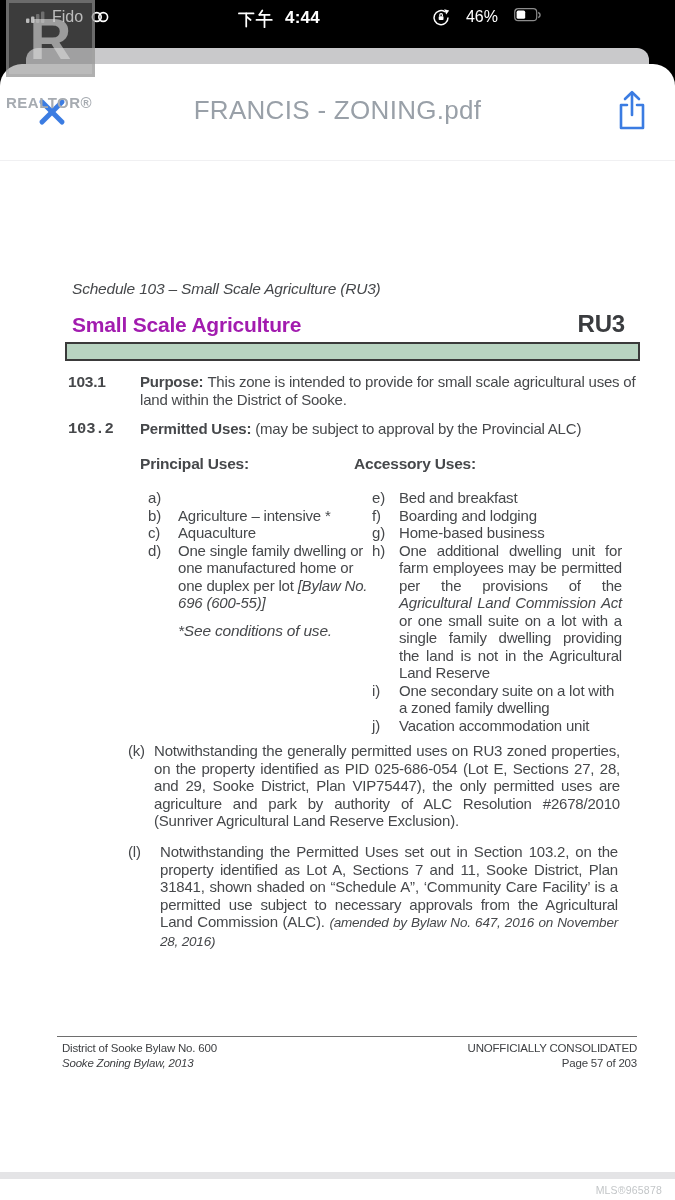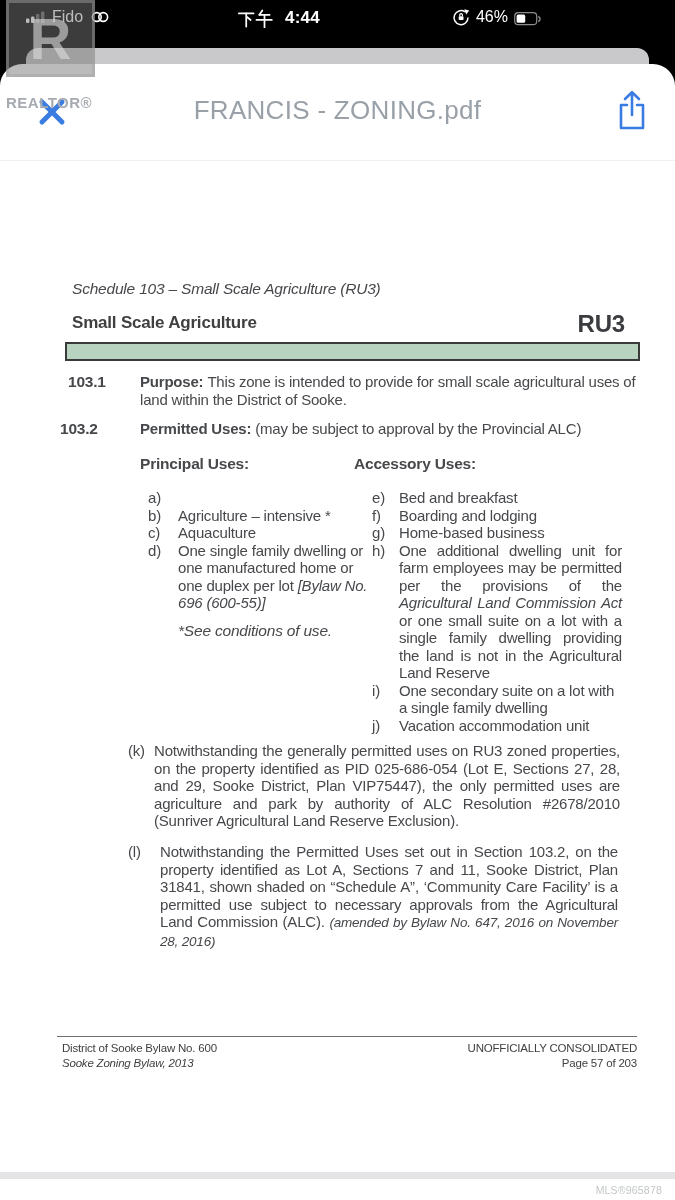--- a/index.html
+++ b/index.html
@@ -8,21 +8,21 @@
     background:#fff;font-family:"Liberation Sans",sans-serif;
     -webkit-font-smoothing:antialiased;
   }
   
   .status-bg{position:absolute;top:0;left:0;width:675px;height:100px;background:#000;}
   .statusbar{position:absolute;top:0;left:0;width:556px;height:38px;color:#fff;}
   .sb-left{position:absolute;left:26px;top:8px;display:flex;align-items:center;gap:7px;}
   .sb-carrier{font-size:16px;color:#fff;}
   .sb-center{position:absolute;left:0;right:0;top:8px;display:flex;justify-content:center;align-items:center;gap:11px;}
   .sb-time-num{font-size:17px;font-weight:700;color:#fff;letter-spacing:0.3px;}
-  .sb-right{position:absolute;right:14px;top:8px;display:flex;align-items:flex-end;gap:6px;}
+  .sb-right{position:absolute;right:14px;top:8px;display:flex;align-items:flex-start;gap:16px;}
   .sb-batt-pct{font-size:16px;color:#fff;}
   
   .back-card{position:absolute;top:48px;left:26px;right:26px;height:30px;background:#c9c9cb;border-radius:12px 12px 0 0;}
   .sheet{position:absolute;top:64px;left:0;width:675px;height:1136px;background:#fff;border-radius:22px 22px 0 0;}
   
   .viewer-header{position:absolute;top:0;left:0;right:0;height:94px;}
   .close-btn{position:absolute;left:36px;top:32px;width:32px;height:32px;cursor:pointer;}
   .share-btn{position:absolute;right:26px;top:24px;width:34px;height:44px;cursor:pointer;}
   .viewer-title{position:absolute;left:90px;right:90px;top:31px;text-align:center;
     font-size:26px;font-weight:400;color:#99a0a8;letter-spacing:0.3px;white-space:nowrap;}
@@ -30,27 +30,27 @@
   
   .wm{position:absolute;left:6px;top:0;z-index:30;}
   .wm-box{box-sizing:border-box;width:89px;height:77px;background:rgba(120,120,120,0.5);
     border:3px solid rgba(165,165,165,0.45);display:flex;align-items:center;justify-content:center;}
   .wm-r{font-size:58px;font-weight:700;color:rgba(220,220,220,0.6);line-height:1;}
   .wm-label{margin-top:17px;font-size:15px;font-weight:600;color:#a6abb1;letter-spacing:0.5px;}
   
   .doc{position:absolute;top:0;left:0;width:675px;height:1136px;color:#46484b;letter-spacing:-0.2px;}
   .doc .abs{position:absolute;}
   .schedule-line{left:72px;top:216px;font-style:italic;font-size:15.5px;}
-  .doc-title{left:72px;top:249px;font-size:17px;font-weight:700;color:#404040;}
+  .doc-title{left:72px;top:249px;font-size:21px;font-weight:700;color:#a21caf;}
   .zone-code{right:50px;top:246px;font-size:24px;font-weight:700;color:#3a3c3f;}
   .zone-bar{left:65px;top:278px;width:571px;height:15px;background:#b8d4c1;border:2px solid #3a3a3a;}
   .sec-num{font-size:15.5px;font-weight:700;}
   .sec-body{font-size:15px;line-height:17.5px;}
   .s1-num{left:68px;top:309px;} .s1-body{left:140px;top:309px;width:505px;}
-  .s2-num{left:60px;top:356px;} .s2-body{left:140px;top:356px;width:505px;}
+  .s2-num{left:68px;top:356px;font-family:Liberation Mono, monospace;} .s2-body{left:140px;top:356px;width:505px;}
   .col-header{font-size:15.5px;font-weight:700;}
   .ph{left:140px;top:391px;} .ah{left:354px;top:391px;}
   .uses-col{font-size:15px;line-height:17.5px;}
   .plist{left:148px;top:425px;width:232px;}
   .alist{left:372px;top:425px;width:250px;}
   .li{display:flex;}
   .plist .li-label{flex:0 0 30px;} .alist .li-label{flex:0 0 27px;}
   .li-text{flex:1;}
   .li.just .li-text{text-align:justify;}
   .see-note{margin-top:10px;margin-left:30px;font-style:italic;font-size:15.5px;}
@@ -188,21 +188,21 @@
         <div class="li">
           <span class="li-label">g)</span>
           <span class="li-text"><span>Home-based business</span></span>
         </div>
         <div class="li just">
           <span class="li-label">h)</span>
           <span class="li-text"><span>One additional dwelling unit for farm employees may be permitted per the provisions of the </span><i>Agricultural Land Commission Act</i><span> or one small suite on a lot with a single family dwelling providing the land is not in the Agricultural Land Reserve</span></span>
         </div>
         <div class="li">
           <span class="li-label">i)</span>
-          <span class="li-text"><span>One secondary suite on a lot with a single family dwelling</span></span>
+          <span class="li-text"><span>One secondary suite on a lot with a zoned family dwelling</span></span>
         </div>
         <div class="li">
           <span class="li-label">j)</span>
           <span class="li-text"><span>Vacation accommodation unit</span></span>
         </div>
       </div>
 
     <div class="abs para para-k">
       <span class="p-label">(k)</span>
       <div class="p-body"><span>Notwithstanding the generally permitted uses on RU3 zoned properties, on the property identified as PID 025-686-054 (Lot E, Sections 27, 28, and 29, Sooke District, Plan VIP75447), the only permitted uses are agriculture and park by authority of ALC Resolution #2678/2010 (Sunriver Agricultural Land Reserve Exclusion).</span></div>

